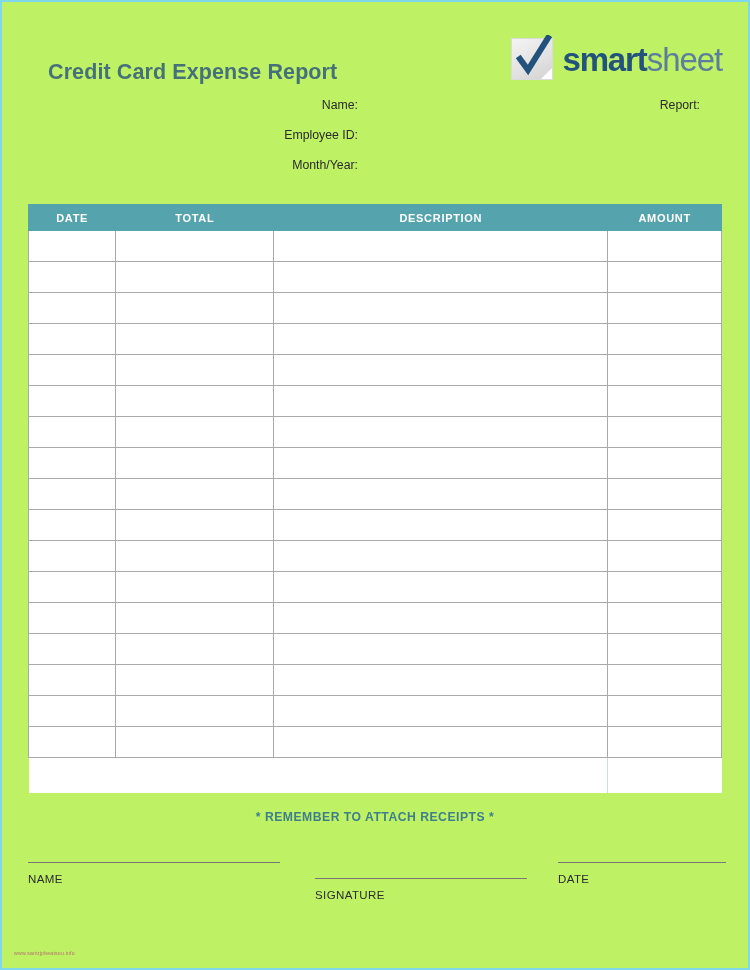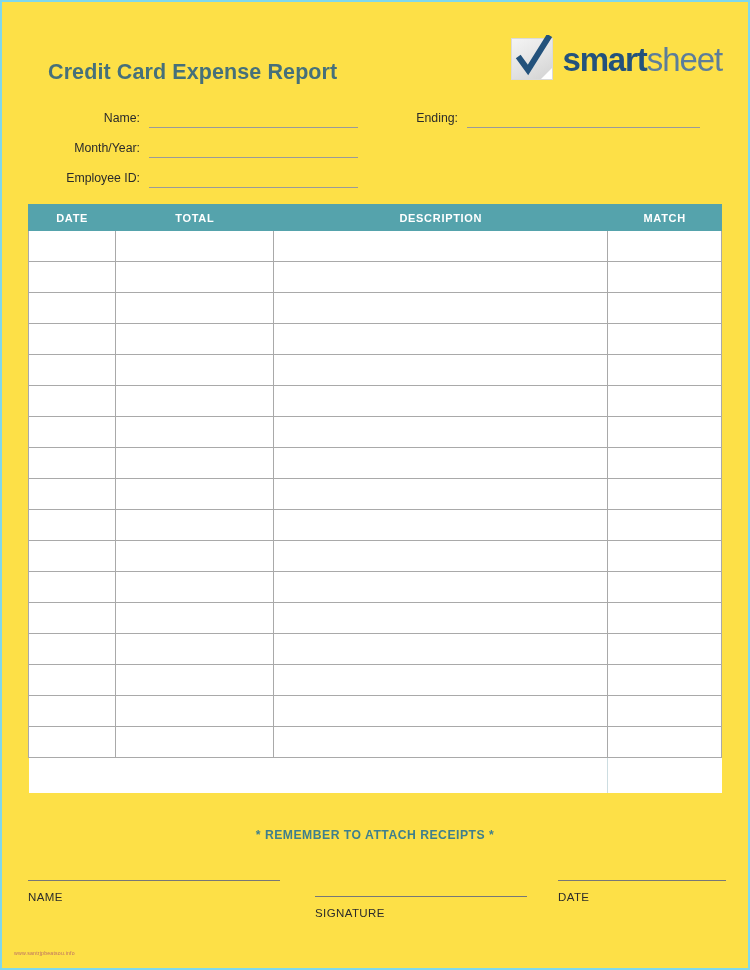--- a/index.html
+++ b/index.html
@@ -13,21 +13,21 @@
     font-family: "Liberation Sans", sans-serif;
     -webkit-font-smoothing: antialiased;
   }
 
   
   .page {
     position: relative;
     box-sizing: border-box;
     width: 750px;
     height: 970px;
-    background: #fde047;
+    background: #bef264;
     border: 2px solid #7fd8ec;
     overflow: hidden;
   }
 
   
   .header {
     position: relative;
     height: 96px;
   }
   .doc-title {
@@ -100,20 +100,21 @@
     position: absolute;
     top: 0;
   }
   .field-col.left  { left: 26px;  width: 330px; }
   .field-col.right { left: 360px; width: 338px; }
 
   .field-row {
     display: flex;
     align-items: flex-end;
     height: 30px;
+    flex-direction: column;
   }
   .field-label {
     font-size: 12.3px;
     color: #2b2b2b;
     text-align: right;
     white-space: nowrap;
     padding-bottom: 3px;
     flex: 0 0 auto;
   }
   .left .field-label  { width: 112px; }
@@ -181,21 +182,21 @@
     padding-right: 9px;
     vertical-align: middle;
   }
   td.total-amount {
     background: #dce9ec;
     border-left: 1px solid #cddde1 !important;
   }
 
   
   .reminder {
-    margin-top: 35px;
+    margin-top: 17px;
     text-align: center;
     font-size: 12.2px;
     font-weight: bold;
     color: #3f7f8c;
     letter-spacing: 0.5px;
   }
 
   
   .signatures {
     position: relative;
@@ -256,36 +257,36 @@
   <div class="fields">
 
     <div class="field-col left">
       <div class="field-row">
         <div class="field-label">Name:</div>
         <div class="field-line">
           <span class="field-value"></span>
         </div>
       </div>
       <div class="field-row">
+        <div class="field-label">Employee ID:</div>
+        <div class="field-line">
+          <span class="field-value"></span>
+        </div>
+      </div>
+      <div class="field-row">
         <div class="field-label">Month/Year:</div>
         <div class="field-line">
           <span class="field-value"></span>
         </div>
       </div>
-      <div class="field-row">
-        <div class="field-label">Employee ID:</div>
-        <div class="field-line">
-          <span class="field-value"></span>
-        </div>
-      </div>
     </div>
 
     <div class="field-col right">
       <div class="field-row">
-        <div class="field-label">Ending:</div>
+        <div class="field-label">Report:</div>
         <div class="field-line">
           <span class="field-value"></span>
         </div>
       </div>
     </div>
 
   </div>
 
   <div class="table-wrap">
     <table class="expense">
@@ -293,21 +294,21 @@
         <col class="c-date">
           <col class="c-vendor">
           <col class="c-desc">
           <col class="c-amount">
       </colgroup>
       <thead>
         <tr>
           <th>DATE</th>
           <th>TOTAL</th>
           <th>DESCRIPTION</th>
-          <th>MATCH</th>
+          <th>AMOUNT</th>
         </tr>
       </thead>
       <tbody id="expense-body">
           <tr>
             <td></td>
             <td></td>
             <td></td>
             <td></td>
           </tr>
           <tr>

